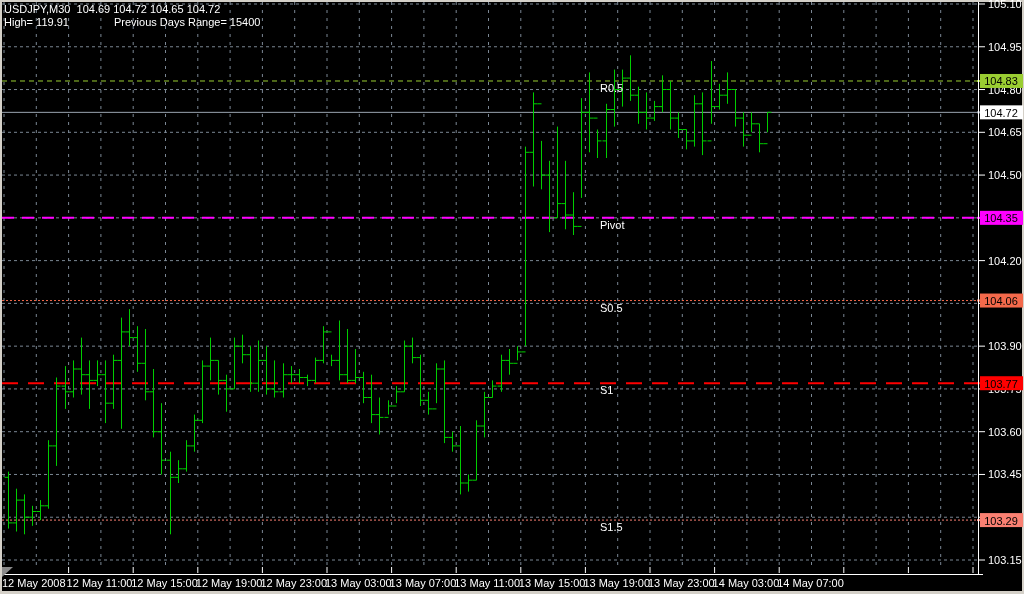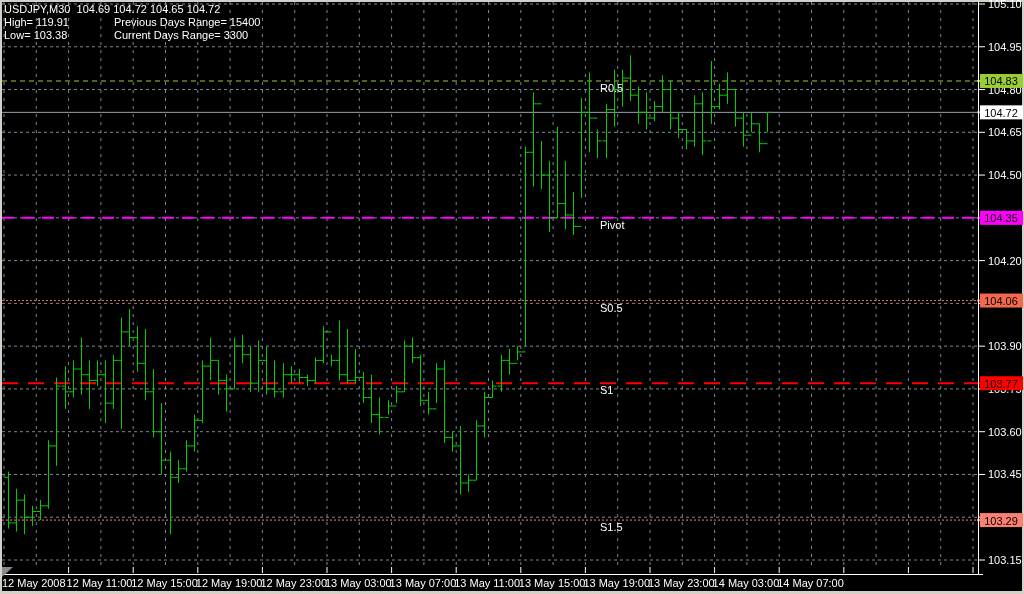--- a/index.html
+++ b/index.html
@@ -260,15 +260,14 @@
         <line x1="908.3999999999999" y1="567" x2="908.3999999999999" y2="573" stroke="#FFFFFF" stroke-width="1"></line>
         <line x1="972.9999999999999" y1="567" x2="972.9999999999999" y2="573" stroke="#FFFFFF" stroke-width="1"></line>
       </g>
       <line x1="978.5" y1="2" x2="978.5" y2="574" stroke="#FFFFFF" stroke-width="1"></line>
       <line x1="2" y1="574.5" x2="983" y2="574.5" stroke="#FFFFFF" stroke-width="1"></line>
       <path d="M2 567 L13 567 L2 577 Z" fill="#8a8a8a"></path>
     </svg>
   <div id="info-panel">
     <div class="info-line">USDJPY,M30  104.69 104.72 104.65 104.72</div>
     <div class="info-line"><span>High= 119.91</span><span class="info-col2">Previous Days Range= 15400</span></div>
-    <div class="info-line"><span>Low= 103.38</span><span class="info-col2">Current Days Range= 3300</span></div>
   </div>
 </div>
 
 </body></html>

